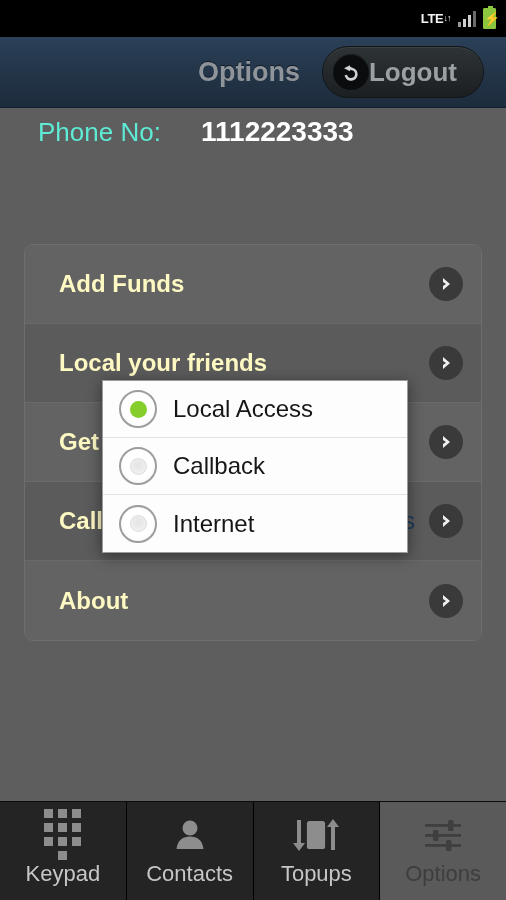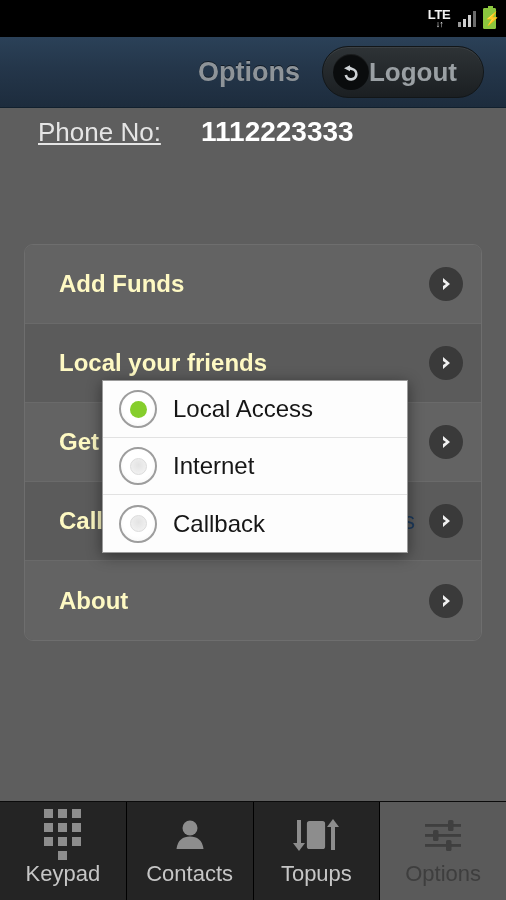--- a/index.html
+++ b/index.html
@@ -18,21 +18,21 @@
   
   #status-bar {
     position:absolute; top:0; left:0;
     width:506px; height:37px;
     background:#000;
     display:flex; align-items:center; justify-content:flex-end;
     padding-right:10px;
   }
   .sb-right { display:flex; align-items:center; gap:7px; }
   .lte-block {
-    display:flex; flex-direction:column; align-items:center;
+    display:flex; flex-direction:row; align-items:center;
     line-height:1; color:#f2f2f2;
   }
   .lte-text { font-size:13px; font-weight:bold; letter-spacing:-0.3px; }
   .lte-arrows { font-size:9px; letter-spacing:-1px; margin-top:-1px; }
   .signal { display:flex; align-items:flex-end; gap:1.5px; height:17px; }
   .signal i { display:block; width:3.5px; background:#cfcfcf; }
   .signal i.b1 { height:5px;  background:#9a9a9a;}
   .signal i.b2 { height:8px;  background:#cfcfcf;}
   .signal i.b3 { height:12px; background:#cfcfcf;}
   .signal i.b4 { height:16px; background:#6b6b6b;}
@@ -84,21 +84,21 @@
   #logout-label { color:#9aa0a4; font-size:26px; font-weight:bold; }
 
   
   #info-block {
     position:absolute; top:110px; left:0; width:506px;
   }
   .info-row {
     display:flex; align-items:baseline;
     padding:6px 0 6px 38px;
   }
-  .info-label { color:#e5e5e5; font-size:26px; width:163px;text-decoration:underline; }
+  .info-label { color:#5eead4; font-size:26px; width:163px; }
   .info-value { color:#ffffff; font-size:28px; font-weight:bold; }
 
   
   #options-card {
     position:absolute; top:244px; left:24px;
     width:458px;
     border:1px solid #6e6e6e;
     border-radius:9px;
     overflow:hidden;
     background:#5e5e5e;
@@ -290,27 +290,27 @@
     <div class="radio-row checked">
       <span class="radio-mark">
           <span class="radio-dot"></span>
         </span>
       <span class="radio-label">Local Access</span>
     </div>
     <div class="radio-row">
       <span class="radio-mark">
           <span class="radio-dot"></span>
         </span>
-      <span class="radio-label">Internet</span>
+      <span class="radio-label">Callback</span>
     </div>
     <div class="radio-row">
       <span class="radio-mark">
           <span class="radio-dot"></span>
         </span>
-      <span class="radio-label">Callback</span>
+      <span class="radio-label">Internet</span>
     </div>
   </div>
 
   <div id="tab-bar">
 
     <div class="tab">
       <div class="tab-icon">
         <div>
           <div class="kp-grid">
             <span></span>

